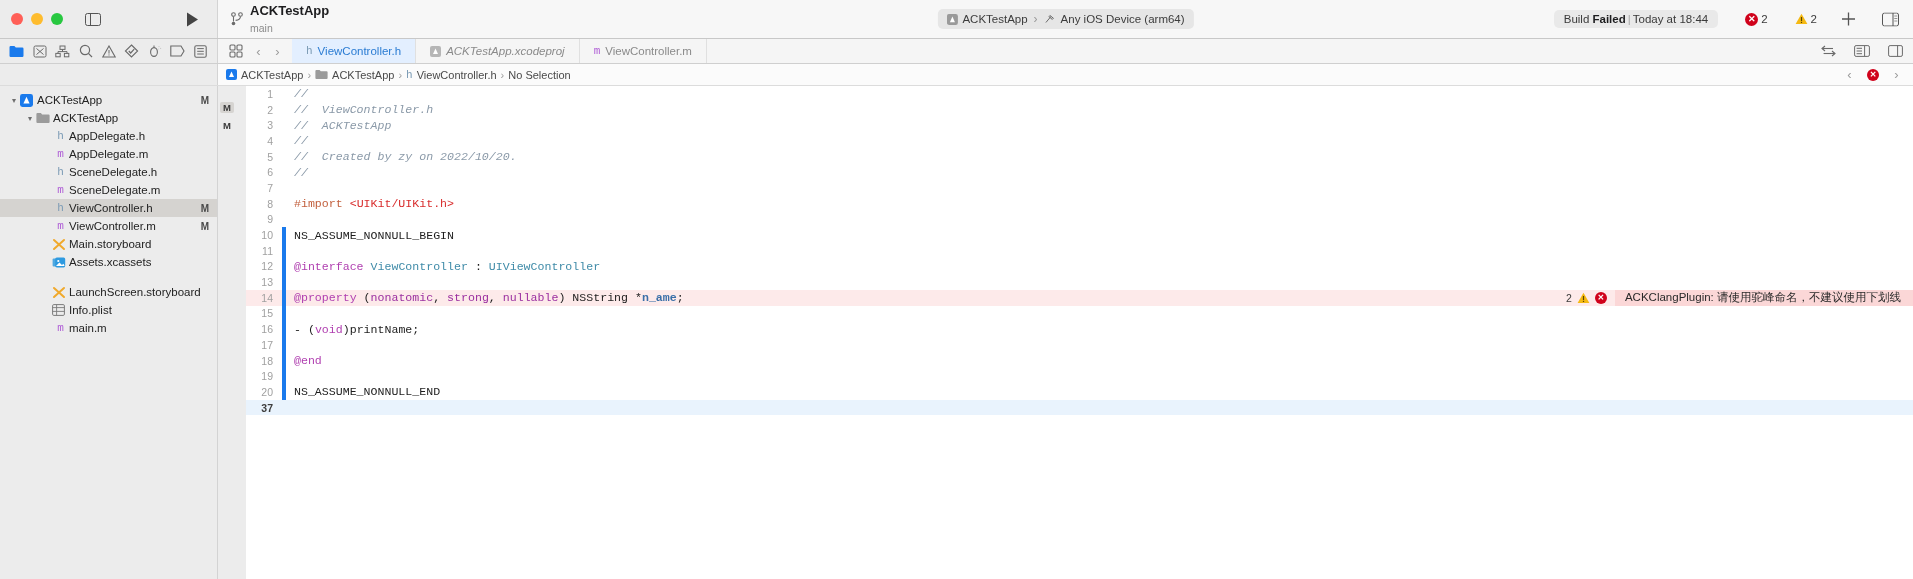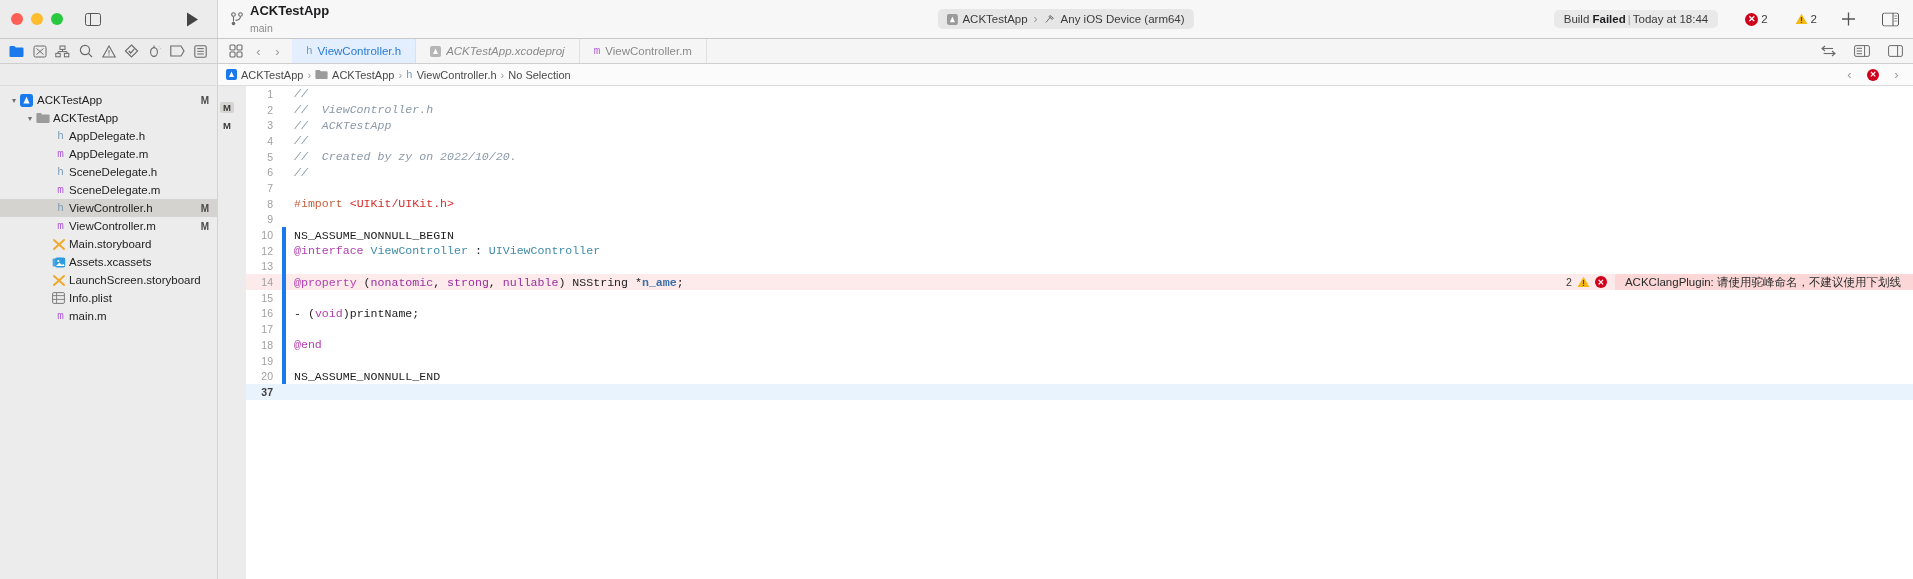--- a/index.html
+++ b/index.html
@@ -489,21 +489,21 @@
             <span class="ficon">
               <svg width="15" height="13" viewBox="0 0 15 13">
                 <rect x="0.6" y="2.4" width="4" height="8" rx="1" fill="#4fa8e0"></rect>
                 <rect x="3.2" y="1.4" width="10" height="10" rx="1.6" fill="#2e9ae0"></rect>
                 <circle cx="6.3" cy="5" r="1.1" fill="#fff"></circle>
                 <path d="M4 10 L7.4 6.4 L10 9 L11.3 7.8 L12.4 9.2 V10 Z" fill="#fff"></path>
               </svg>
             </span>
             <span class="fname">Assets.xcassets</span>
           </div>
-          <div class="row" style="padding-left: 40px;">
+          <div class="row" style="padding-left: 40px; margin-top: 12px;">
             <span class="twisty"></span>
             <span class="ficon">
               <svg width="14" height="13" viewBox="0 0 14 13">
                 <line x1="2" y1="2" x2="12" y2="11" stroke="#f0a92c" stroke-width="2" stroke-linecap="round"></line>
                 <line x1="12" y1="2" x2="2" y2="11" stroke="#f0a92c" stroke-width="2" stroke-linecap="round"></line>
               </svg>
             </span>
             <span class="fname">LaunchScreen.storyboard</span>
           </div>
           <div class="row" style="padding-left: 40px;">
@@ -536,20 +536,21 @@
             <div class="line"><span class="lnum">1</span><span class="chbar"></span><span class="ctext"><span class="tk-cmt">//</span></span></div>
             <div class="line"><span class="lnum">2</span><span class="chbar"></span><span class="ctext"><span class="tk-cmt">//  ViewController.h</span></span></div>
             <div class="line"><span class="lnum">3</span><span class="chbar"></span><span class="ctext"><span class="tk-cmt">//  ACKTestApp</span></span></div>
             <div class="line"><span class="lnum">4</span><span class="chbar"></span><span class="ctext"><span class="tk-cmt">//</span></span></div>
             <div class="line"><span class="lnum">5</span><span class="chbar"></span><span class="ctext"><span class="tk-cmt">//  Created by zy on 2022/10/20.</span></span></div>
             <div class="line"><span class="lnum">6</span><span class="chbar"></span><span class="ctext"><span class="tk-cmt">//</span></span></div>
             <div class="line"><span class="lnum">7</span><span class="chbar"></span><span class="ctext"></span></div>
             <div class="line"><span class="lnum">8</span><span class="chbar"></span><span class="ctext"><span class="tk-pre">#import </span><span class="tk-str">&lt;UIKit/UIKit.h&gt;</span></span></div>
             <div class="line"><span class="lnum">9</span><span class="chbar"></span><span class="ctext"></span></div>
             <div class="line"><span class="lnum">10</span><span class="chbar blue"></span><span class="ctext"><span class="tk-plain">NS_ASSUME_NONNULL_BEGIN</span></span></div>
+            <div class="line"><span class="lnum">11</span><span class="chbar blue"></span><span class="ctext"></span></div>
             <div class="line"><span class="lnum">12</span><span class="chbar blue"></span><span class="ctext"><span class="tk-kw">@interface</span><span class="tk-plain"> </span><span class="tk-type">ViewController</span><span class="tk-plain"> : </span><span class="tk-type">UIViewController</span></span></div>
             <div class="line"><span class="lnum">13</span><span class="chbar blue"></span><span class="ctext"></span></div>
             <div class="line hl"><span class="lnum">14</span><span class="chbar blue"></span><span class="ctext"><span class="tk-kw">@property</span><span class="tk-plain"> (</span><span class="tk-kw2">nonatomic</span><span class="tk-plain">, </span><span class="tk-kw2">strong</span><span class="tk-plain">, </span><span class="tk-kw2">nullable</span><span class="tk-plain">) NSString *</span><span class="tk-var">n_ame</span><span class="tk-plain">;</span></span><span class="errbanner"><span class="eb-counts"><span>2</span><span><svg width="13" height="12" viewBox="0 0 13 12">
                       <path d="M6.5 0.8 L12.4 11 L0.6 11 Z" fill="#f5b912"></path>
                       <rect x="5.9" y="4" width="1.2" height="4" fill="#5a4400"></rect>
                       <rect x="5.9" y="8.8" width="1.2" height="1.2" fill="#5a4400"></rect>
                     </svg></span><span class="eb-x">✕</span></span><span class="eb-msg">ACKClangPlugin: 请使用驼峰命名，不建议使用下划线</span></span></div>
             <div class="line"><span class="lnum">15</span><span class="chbar blue"></span><span class="ctext"></span></div>
             <div class="line"><span class="lnum">16</span><span class="chbar blue"></span><span class="ctext"><span class="tk-plain">- (</span><span class="tk-kw">void</span><span class="tk-plain">)</span><span class="tk-plain">printName</span><span class="tk-plain">;</span></span></div>
             <div class="line"><span class="lnum">17</span><span class="chbar blue"></span><span class="ctext"></span></div>

